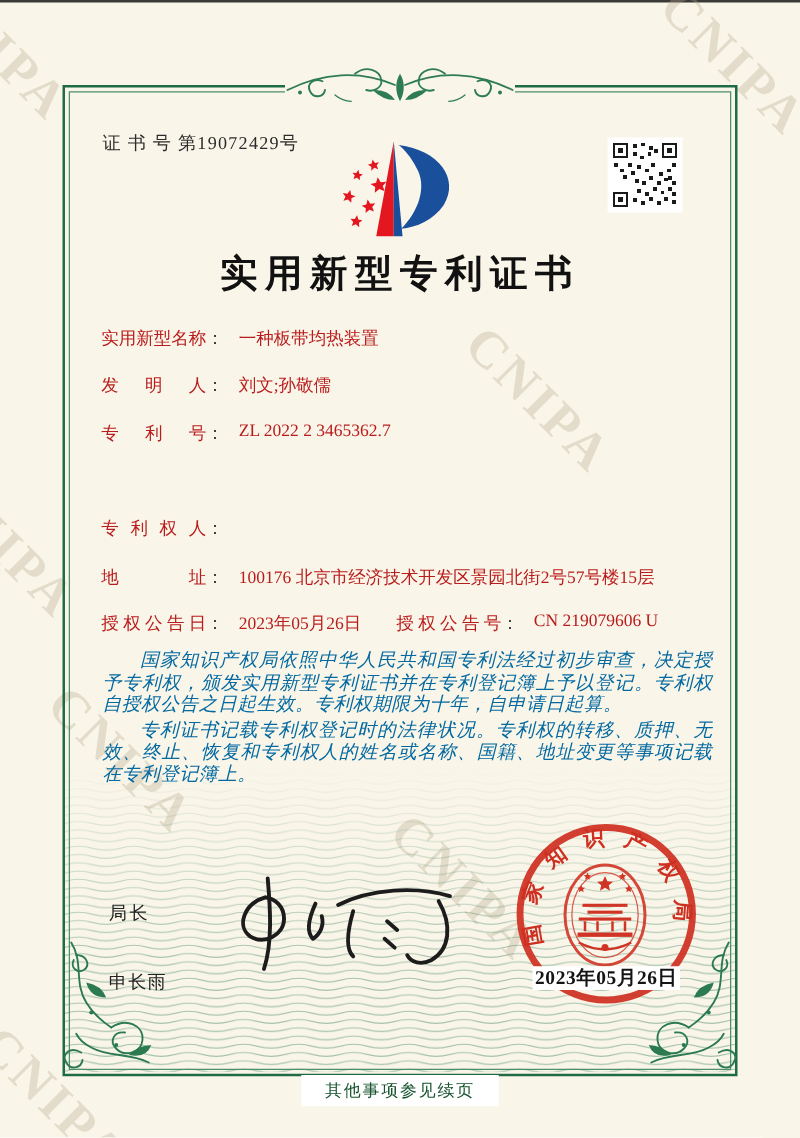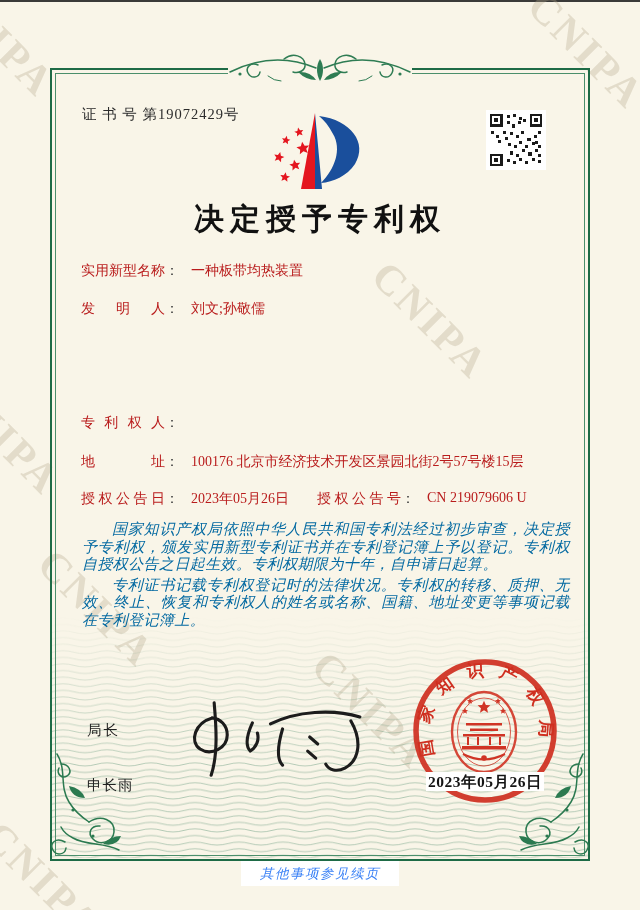--- a/index.html
+++ b/index.html
@@ -65,21 +65,21 @@
   .seal{position:absolute; left:411px; top:657px; width:148px; height:148px; z-index:4;}
   .seal-date{
     position:absolute; left:404px; top:772px; width:162px; text-align:center;
     font-size:15.5px; font-weight:bold; color:#141414; z-index:5; letter-spacing:0.5px;
   }
   .seal-date span{background:#fff; padding:1px 2px;}
   .page-info{position:absolute; left:0; top:831px; width:640px; text-align:center; font-size:12px; color:#333; z-index:3;margin-top:32px;}
   .note{
     position:absolute; left:0; top:864px; width:640px; text-align:center; z-index:3;
   }
-  .note span{background:#fff; padding:5px 19px; font-size:13.5px; font-style:italic; color:#3b82f6; letter-spacing:1.5px;}
+  .note span{background:#fff; padding:5px 19px; font-size:13.5px; color:#14532d; letter-spacing:1.5px;}
   svg{display:block;}
 </style>
 </head>
 <body>
 
 <div class="page">
 
   <div class="top-edge"></div>
 
   <div class="wm" style="left:-38px;top:-30px;">CNIPA</div>
@@ -219,27 +219,30 @@
           <rect x="29" y="43" width="3" height="3"></rect>
           <rect x="35" y="46" width="3" height="3"></rect>
         <rect x="41" y="43" width="3" height="3"></rect>
           <rect x="47" y="45" width="3" height="3"></rect>
           <rect x="47" y="39" width="3" height="3"></rect>
         <rect x="44" y="27" width="3" height="3"></rect>
       </g>
     </svg>
   </div>
 
-  <div class="title">决定授予专利权</div>
+  <div class="title">实用新型专利证书</div>
 
   <div class="row" style="top:262px;">
     <span class="flabel" style="width:84px;">实用新型名称</span><span class="fcolon">：</span><span class="fvalue">一种板带均热装置</span>
   </div>
   <div class="row" style="top:300px;">
     <span class="flabel">发明人</span><span class="fcolon">：</span><span class="fvalue">刘文;孙敬儒</span>
+  </div>
+  <div class="row" style="top:338px;">
+    <span class="flabel">专利号</span><span class="fcolon">：</span><span class="fvalue">ZL 2022 2 3465362.7</span>
   </div>
   <div class="row" style="top:414px;">
     <span class="flabel">专利权人</span><span class="fcolon">：</span>
   </div>
   <div class="row" style="top:453px;">
     <span class="flabel">地址</span><span class="fcolon">：</span><span class="fvalue">100176 北京市经济技术开发区景园北街2号57号楼15层</span>
   </div>
   <div class="row" style="top:490px;">
     <span class="flabel">授权公告日</span><span class="fcolon">：</span><span class="fvalue">2023年05月26日</span>
     <span class="g2">

